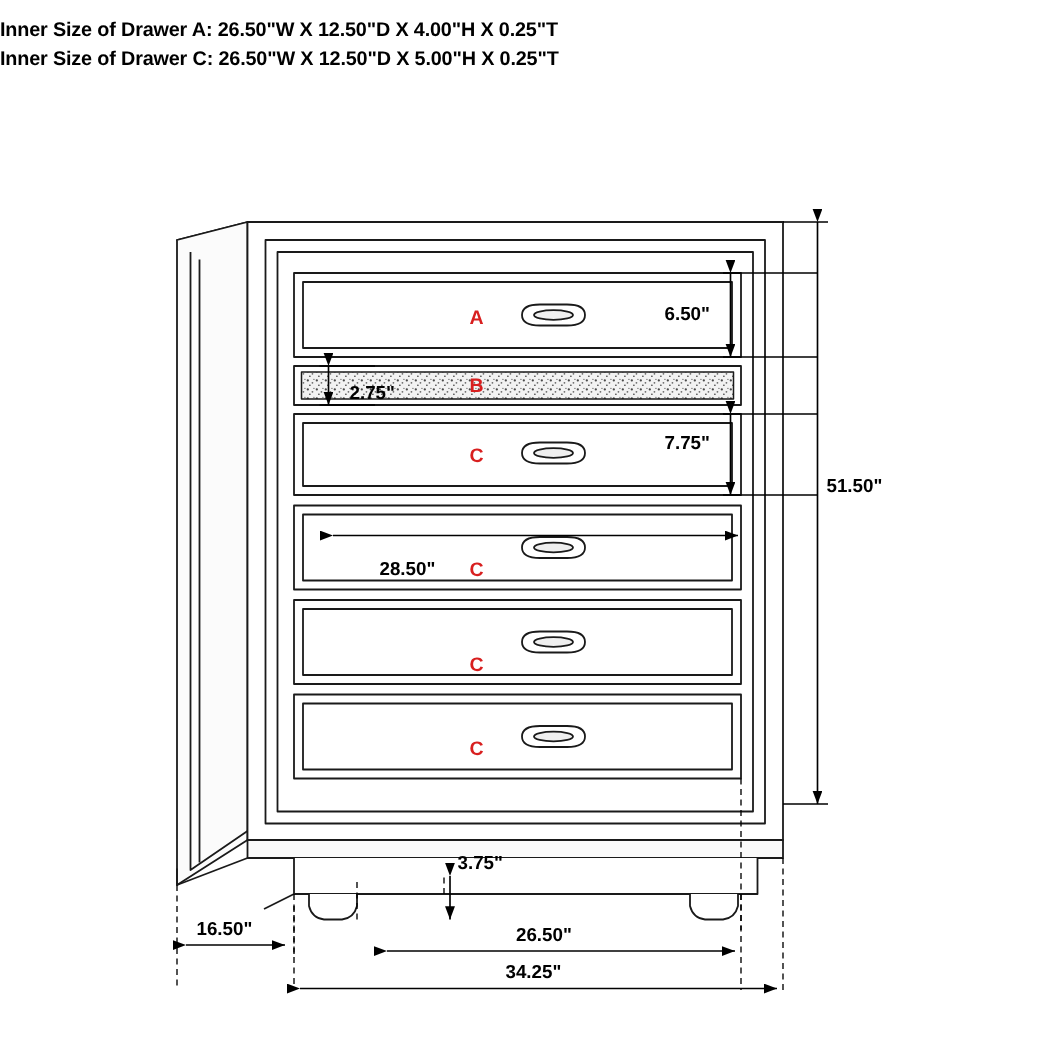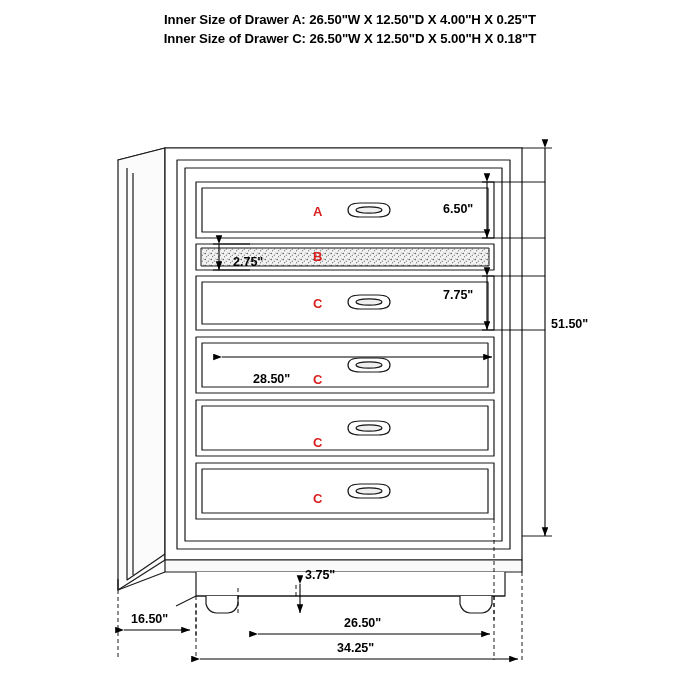--- a/index.html
+++ b/index.html
@@ -17,21 +17,20 @@
     position: relative;
     width: 700px;
     height: 700px;
     background: #ffffff;
   }
   .spec-block {
     position: absolute;
     left: 0;
     top: 10px;
     width: 700px;
-    text-align: center;
   }
   .spec-line {
     font-size: 13.2px;
     font-weight: bold;
     color: #000000;
     line-height: 19px;
     letter-spacing: -0.1px;
   }
   svg {
     position: absolute;
@@ -53,21 +52,21 @@
     white-space: nowrap;
   }
 </style>
 </head>
 <body>
 
 <div id="page">
 
   <div class="spec-block">
     <div class="spec-line">Inner Size of Drawer A: 26.50"W X 12.50"D X 4.00"H X 0.25"T</div>
-    <div class="spec-line">Inner Size of Drawer C: 26.50"W X 12.50"D X 5.00"H X 0.18"T</div>
+    <div class="spec-line">Inner Size of Drawer C: 26.50"W X 12.50"D X 5.00"H X 0.25"T</div>
   </div>
 
   <svg width="700" height="700" viewBox="0 0 700 700">
     <defs>
       <marker id="arrHead" markerWidth="9" markerHeight="9" refX="8" refY="3" orient="auto" markerUnits="strokeWidth">
         <path d="M0,0 L8,3 L0,6 z" fill="#000"></path>
       </marker>
       <pattern id="glitter" width="6" height="6" patternUnits="userSpaceOnUse">
         <rect width="6" height="6" fill="#f2f2f2"></rect>
         <circle cx="1.2" cy="1.6" r="0.75" fill="#4a4a4a"></circle>

